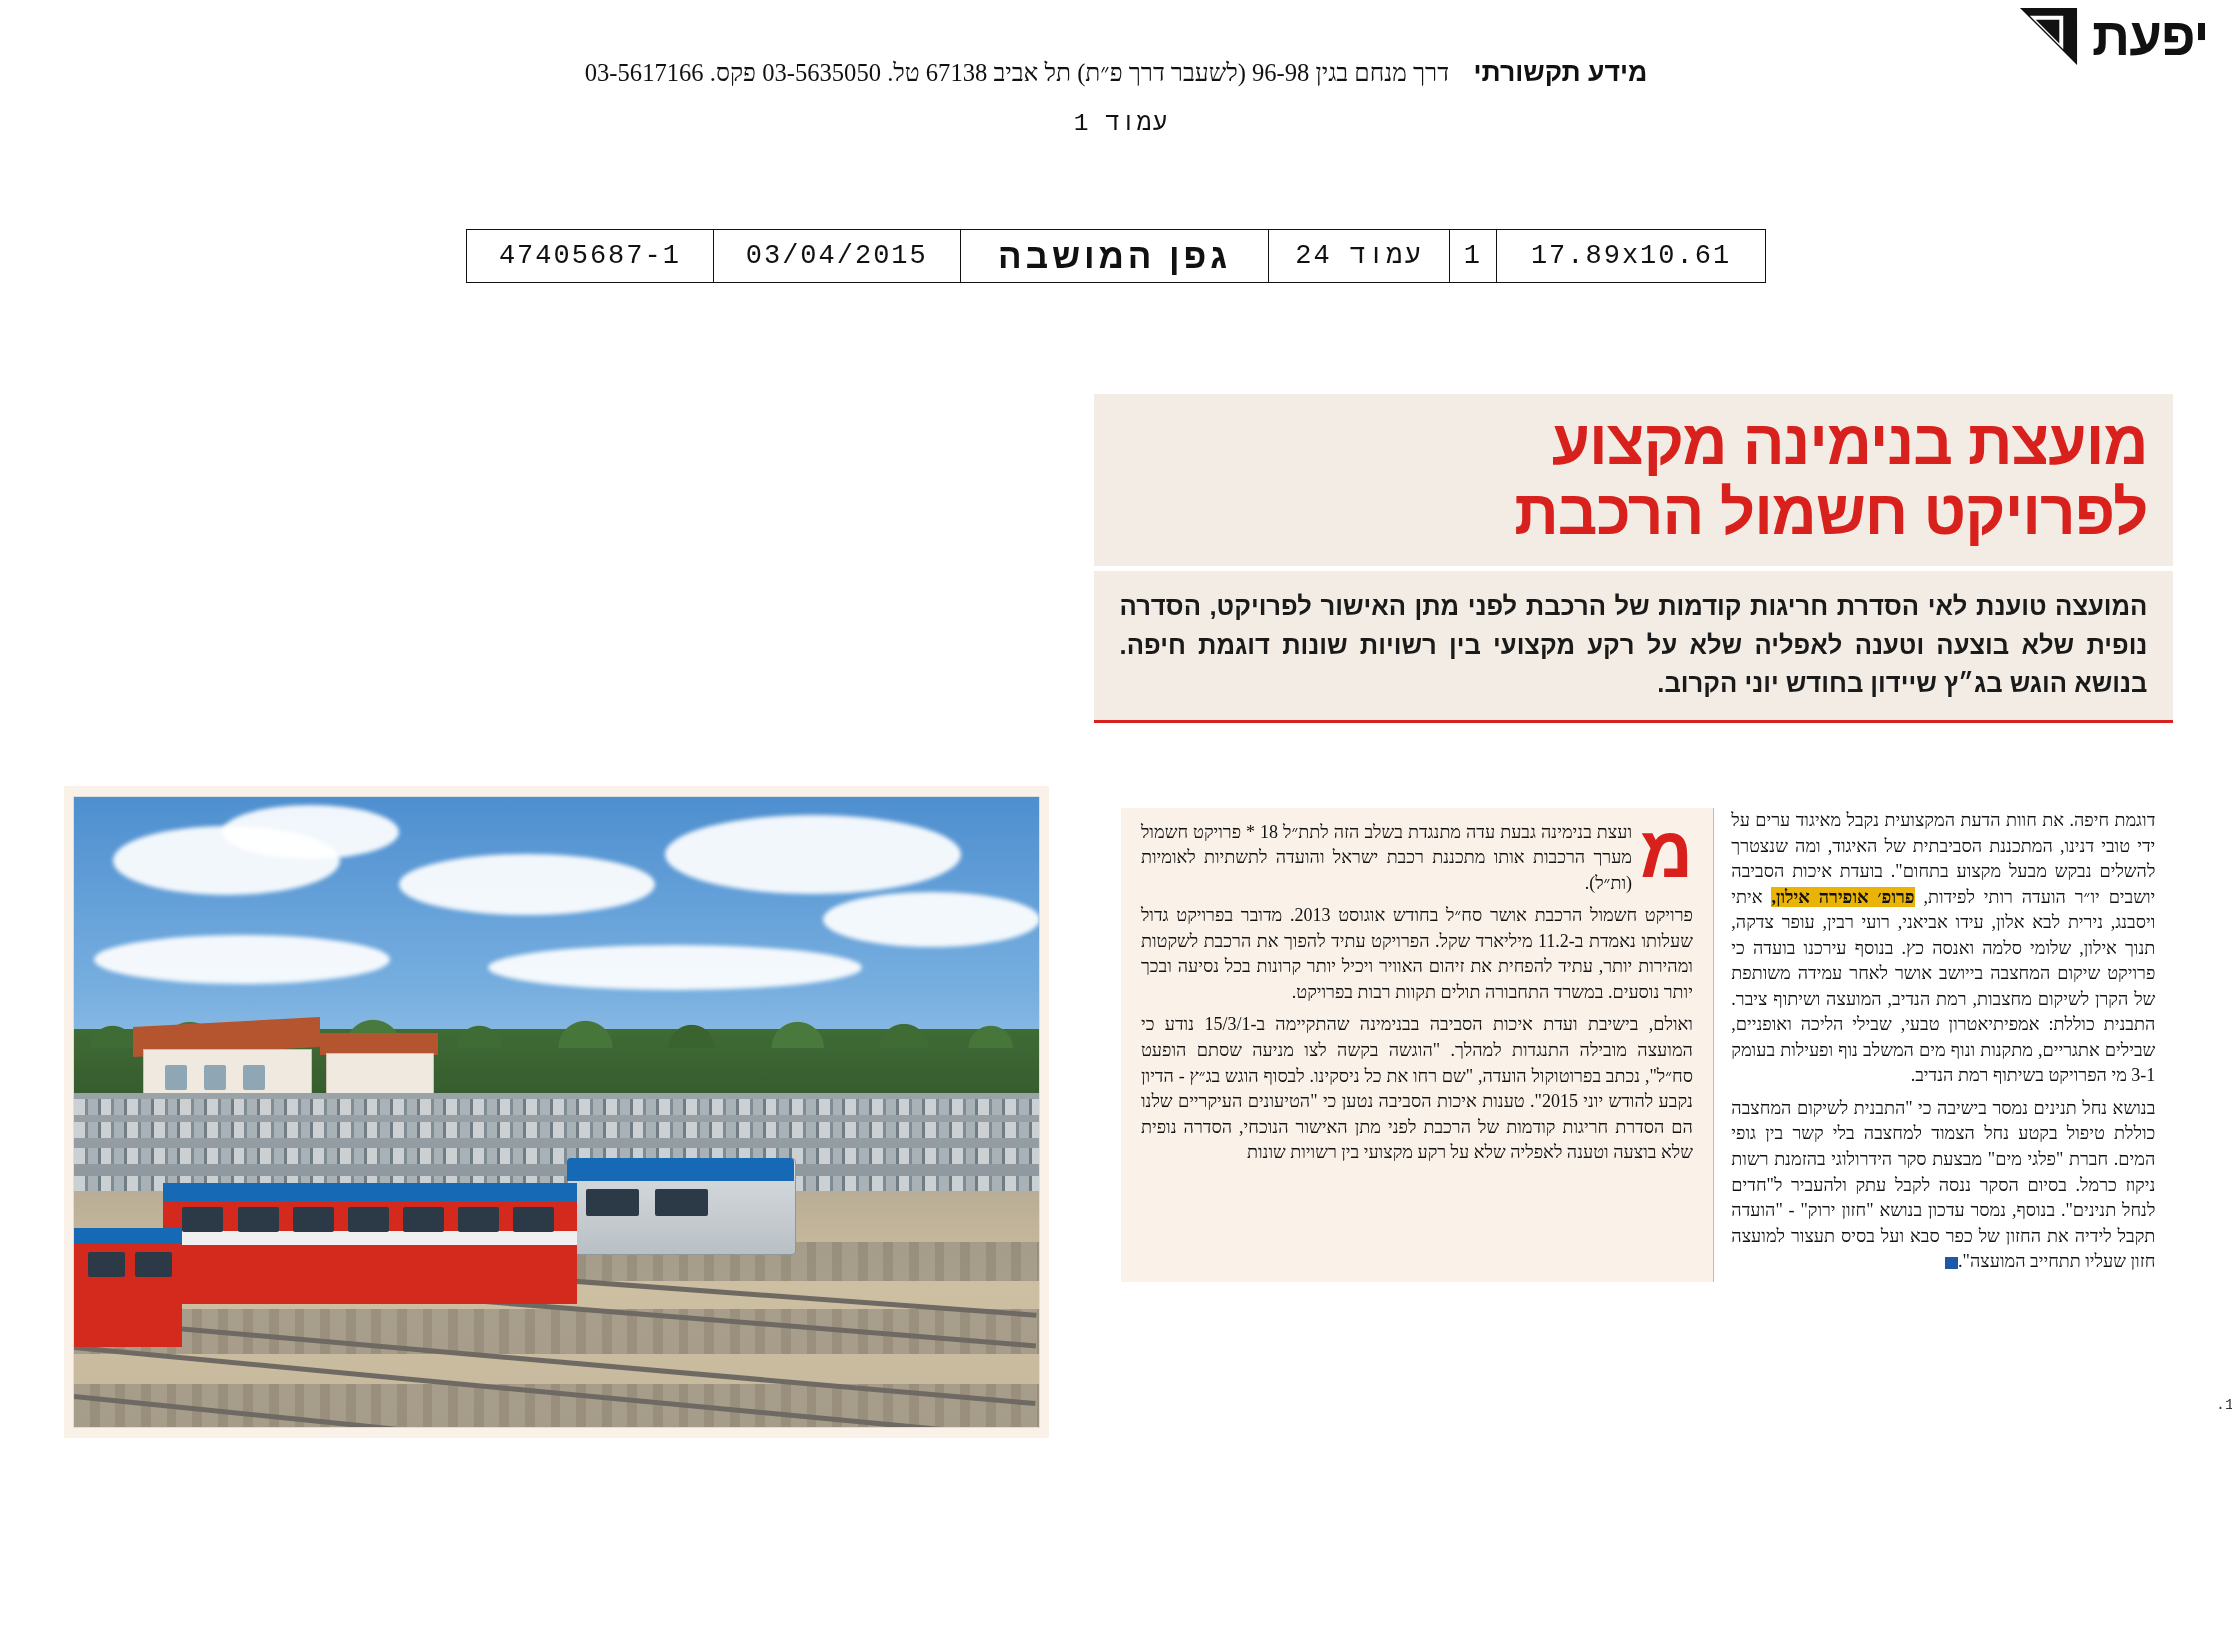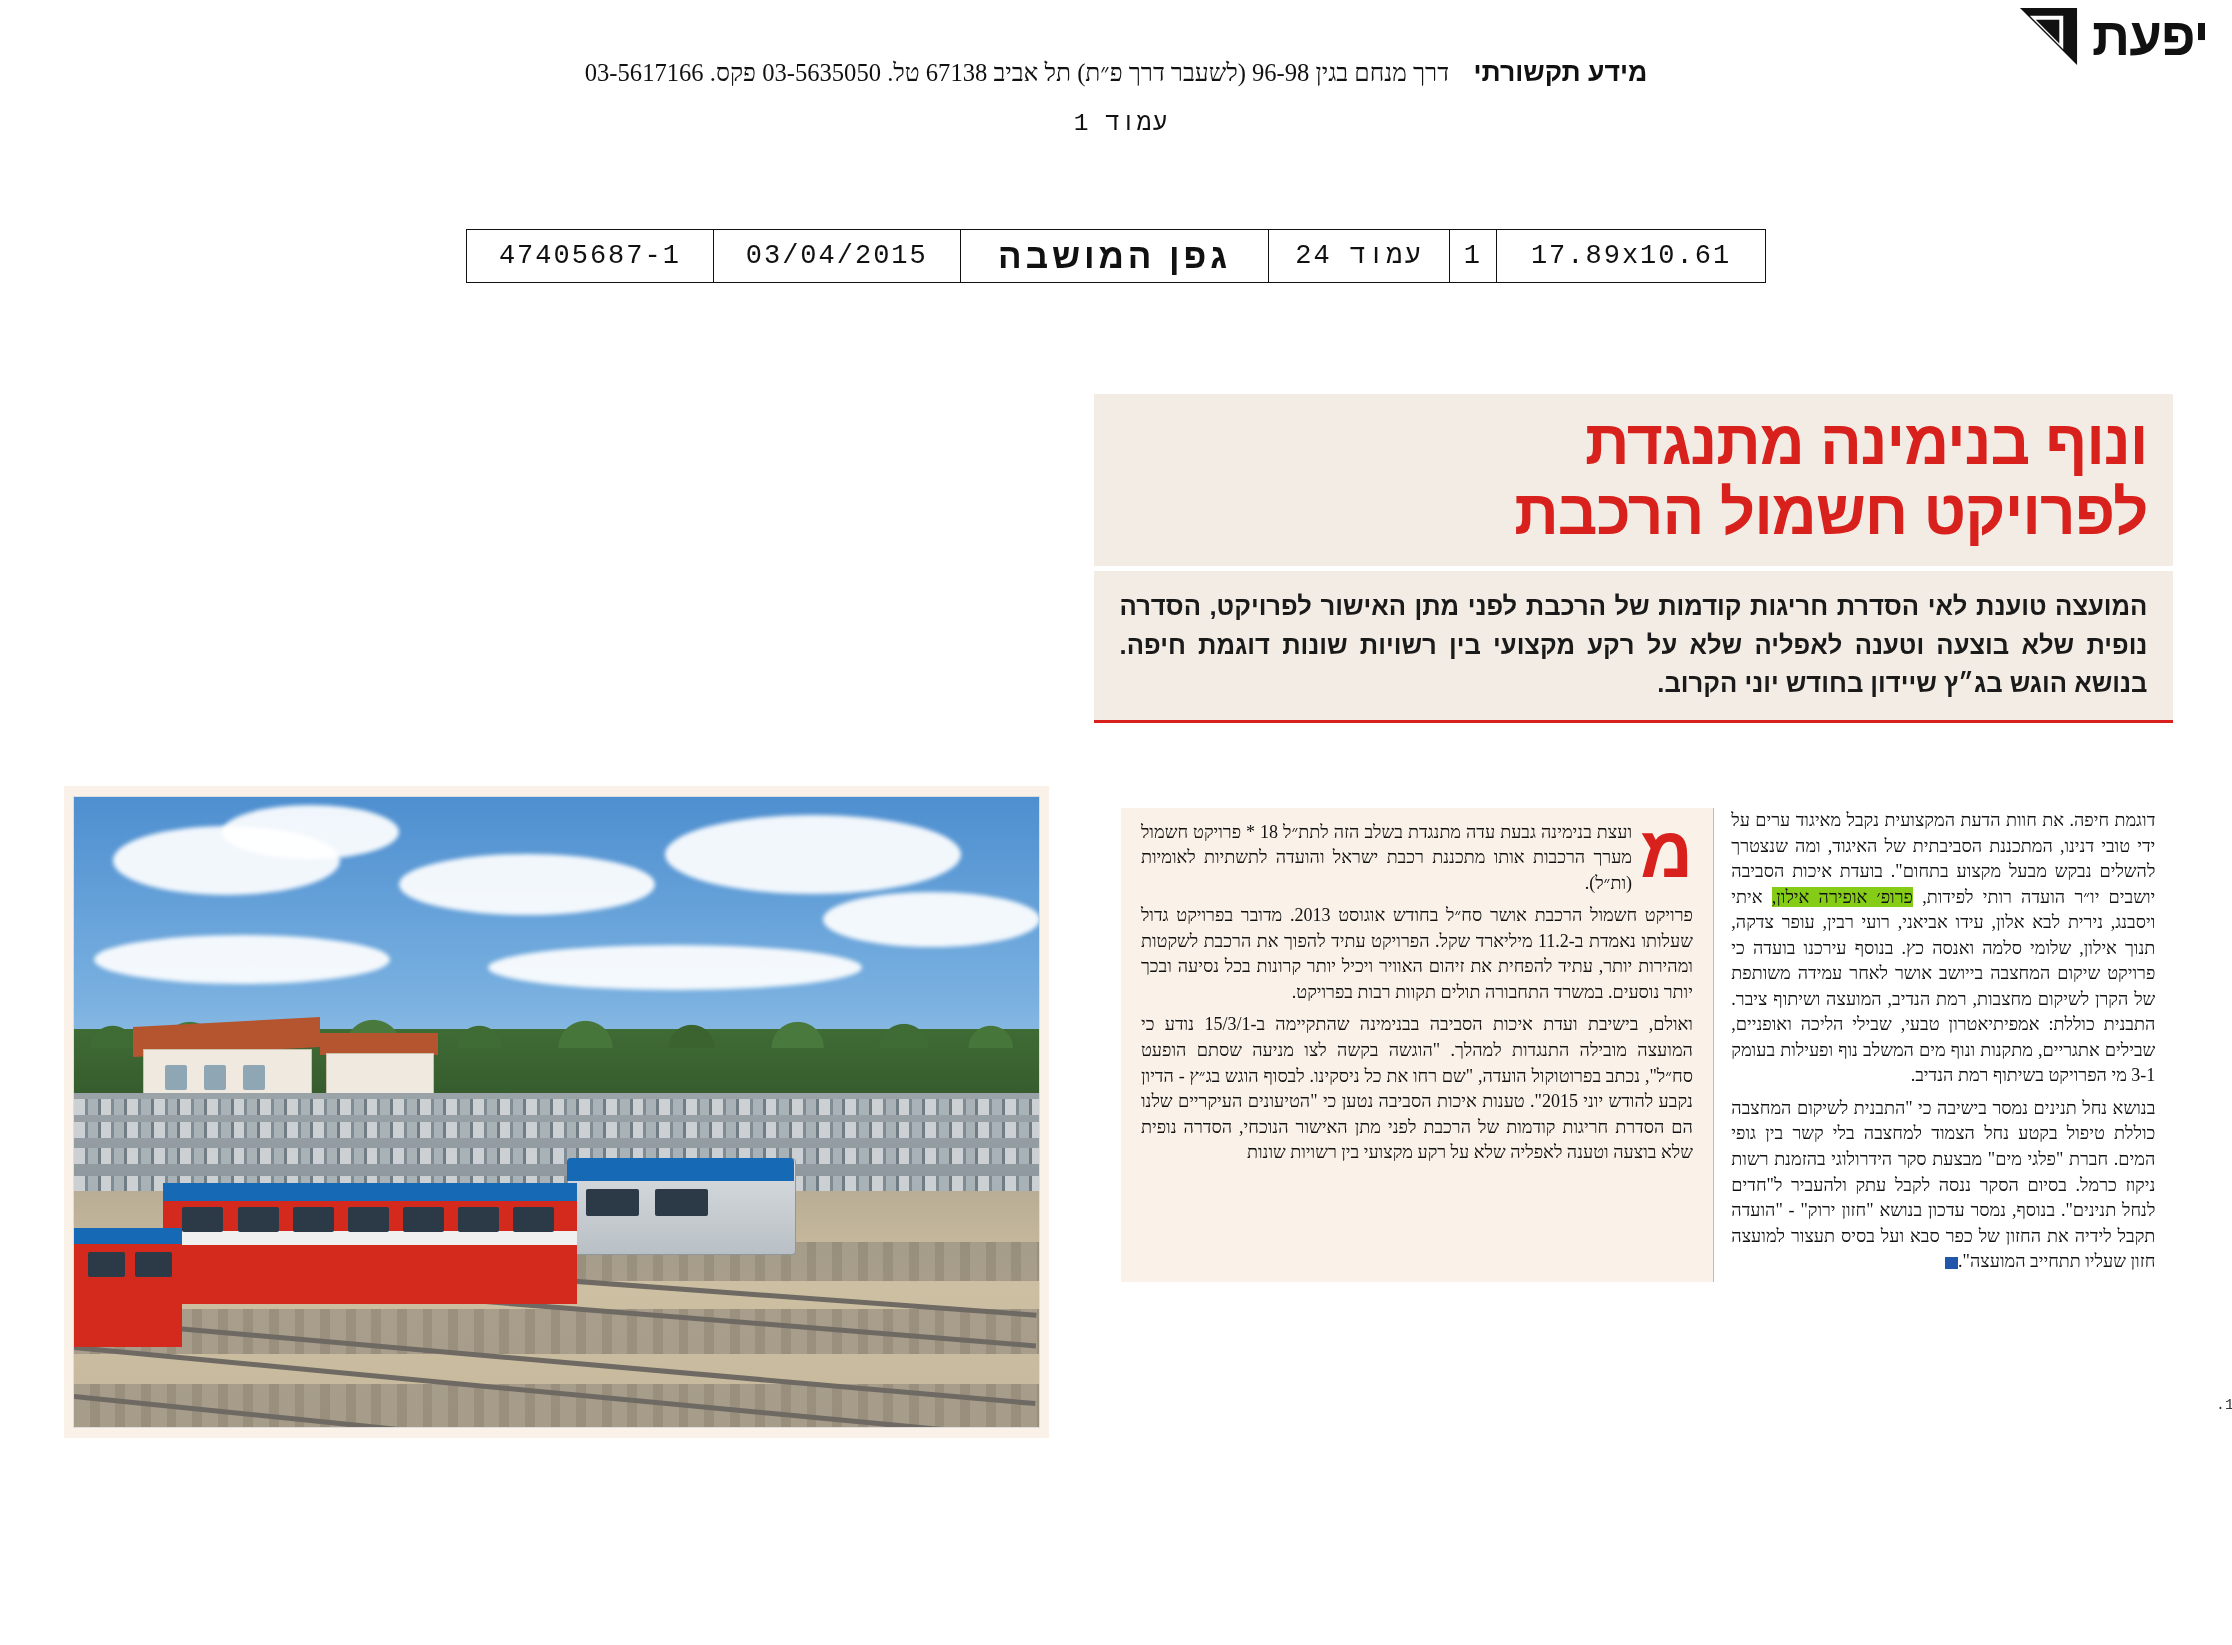--- a/index.html
+++ b/index.html
@@ -178,22 +178,22 @@
   .dropcap {
     float: right;
     font-family: "Liberation Sans", sans-serif;
     font-weight: bold;
     font-size: 73px;
     line-height: 0.78;
     color: #d8211c;
     margin: 3.9px 0 0 7.9px;
   }
   .hl {
-    background: #84cc16;
-    font-weight: normal;
+    background: #eab308;
+    font-weight: bold;
   }
   .endmark {
     display: inline-block;
     width: 12.8px;
     height: 12.8px;
     background: #2156a8;
     vertical-align: middle;
     margin-left: 5.9px;
   }
 
@@ -346,21 +346,21 @@
 </tbody>
   </table>
 
 <div class="clip">
 
   <span class="margin-mark mm1">.11ו$DN</span>
 
   <div class="article">
     <div class="headline-box">
       <h1 class="headline">
-        <span>ונוף בנימינה מתנגדת</span><br>
+        <span>מועצת בנימינה מקצוע</span><br>
         <span>לפרויקט חשמול הרכבת</span>
       </h1>
     </div>
     <div class="subhead-box">
       <p class="subhead">המועצה טוענת לאי הסדרת חריגות קודמות של הרכבת לפני מתן האישור לפרויקט, הסדרה נופית שלא בוצעה וטענה לאפליה שלא על רקע מקצועי בין רשויות שונות דוגמת חיפה. בנושא הוגש בג״ץ שיידון בחודש יוני הקרוב.</p>
     </div>
   </div>
 
   <div class="cols">
 

